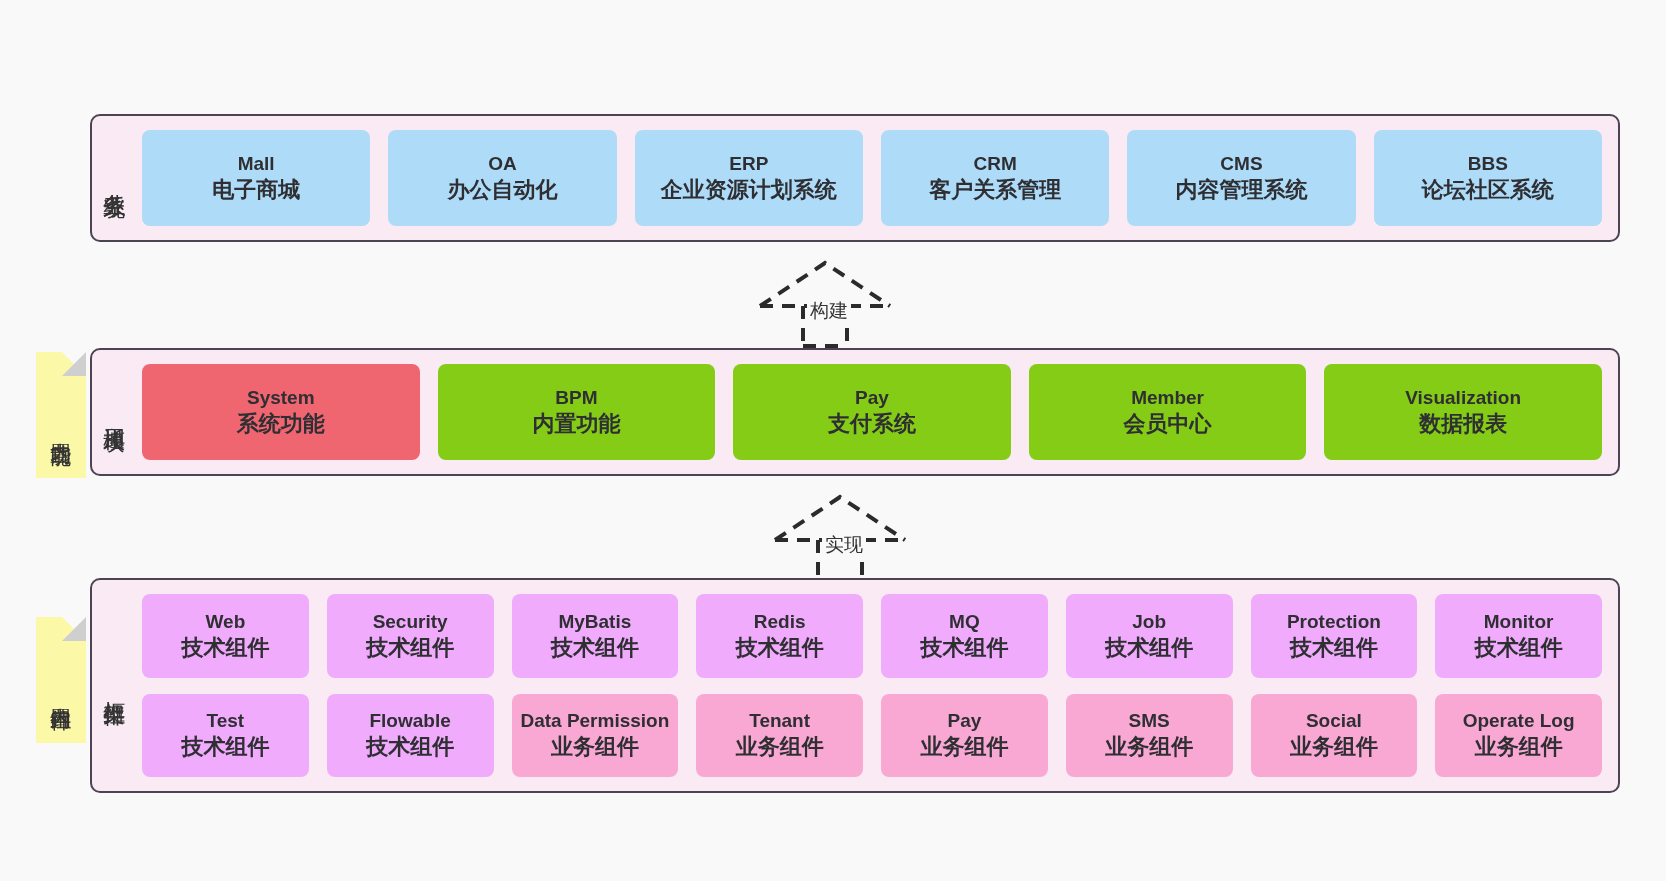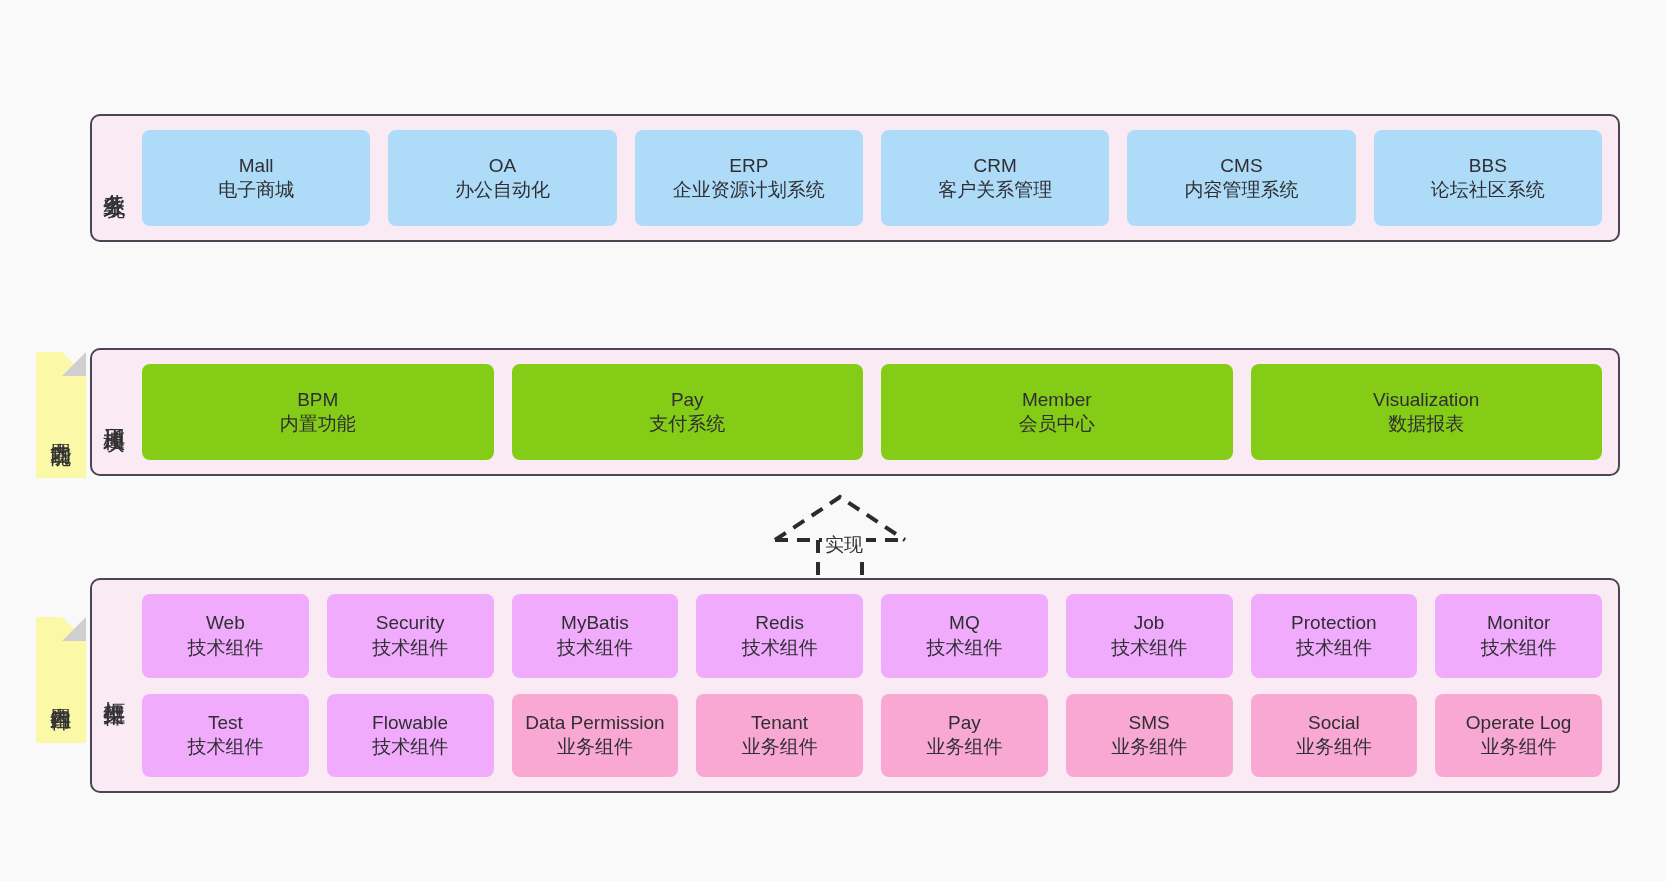--- a/index.html
+++ b/index.html
@@ -39,20 +39,21 @@
     user-select:none;
   }
   .cards{
     flex:1 1 auto;
     display:flex;
     flex-direction:column;
     justify-content:center;
     gap:16px;
     padding:14px 16px 14px 6px;
     box-sizing:border-box;
+    font-weight:bold;
   }
   .row{
     display:flex;
     gap:18px;
     flex:1 1 auto;
     align-items:stretch;
   }
   .card{
     flex:1 1 0;
     border-radius:8px;
@@ -62,21 +63,21 @@
     justify-content:center;
     text-align:center;
     font-size:19px;
     line-height:1.28;
     color:#2f2f33;
     padding:4px 6px;
     box-sizing:border-box;
     user-select:none;
   }
   .card .en{font-size:19px;}
-  .card .cn{font-size:19px;}
+  .card .cn{font-size:22px;}
 
   
   .c-blue{background:#aedcf8;}
   .c-red{background:#ef6671;}
   .c-pink{background:#84cc16;}
   .c-green{background:#f0abfc;}
   .c-lgreen{background:#f9a8d4;}
 
   
   .note{
@@ -155,29 +156,41 @@
           <span class="cn">内容管理系统</span>
         </div>
         <div class="card c-blue">
           <span class="en">BBS</span>
           <span class="cn">论坛社区系统</span>
         </div>
       </div>
     </div>
   </div>
 
+  <div class="arrow" style="left:755px;top:258px;width:150px;height:90px;">
+    <svg width="150" height="90" viewBox="0 0 150 90" fill="none">
+      <path d="M5 48 L70 5 L135 48" stroke="#2b2b2b" stroke-width="4" stroke-dasharray="13 9" stroke-linecap="butt" fill="none"></path>
+      <path d="M5 48 L135 48" stroke="#2b2b2b" stroke-width="4" stroke-dasharray="13 9" stroke-linecap="butt" fill="none"></path>
+      <path d="M48 48 L48 90 M92 48 L92 90 M48 88 L92 88" stroke="#2b2b2b" stroke-width="4" stroke-dasharray="13 9" stroke-linecap="butt" fill="none"></path>
+    </svg>
+    <div class="arrow-label" style="left:52px;top:40px;">构建</div>
+  </div>
 
   <div class="note" style="left:36px;top:352px;height:126px;">
     <span>内置功能</span>
     <span class="note-clip"></span>
   </div>
   <div class="layer" style="left:90px;top:348px;width:1530px;height:128px;">
     <div class="layer-title">通用模块</div>
     <div class="cards">
       <div class="row">
+        <div class="card c-red">
+          <span class="en">System</span>
+          <span class="cn">系统功能</span>
+        </div>
         <div class="card c-pink">
           <span class="en">BPM</span>
           <span class="cn">内置功能</span>
         </div>
         <div class="card c-pink">
           <span class="en">Pay</span>
           <span class="cn">支付系统</span>
         </div>
         <div class="card c-pink">
           <span class="en">Member</span>

